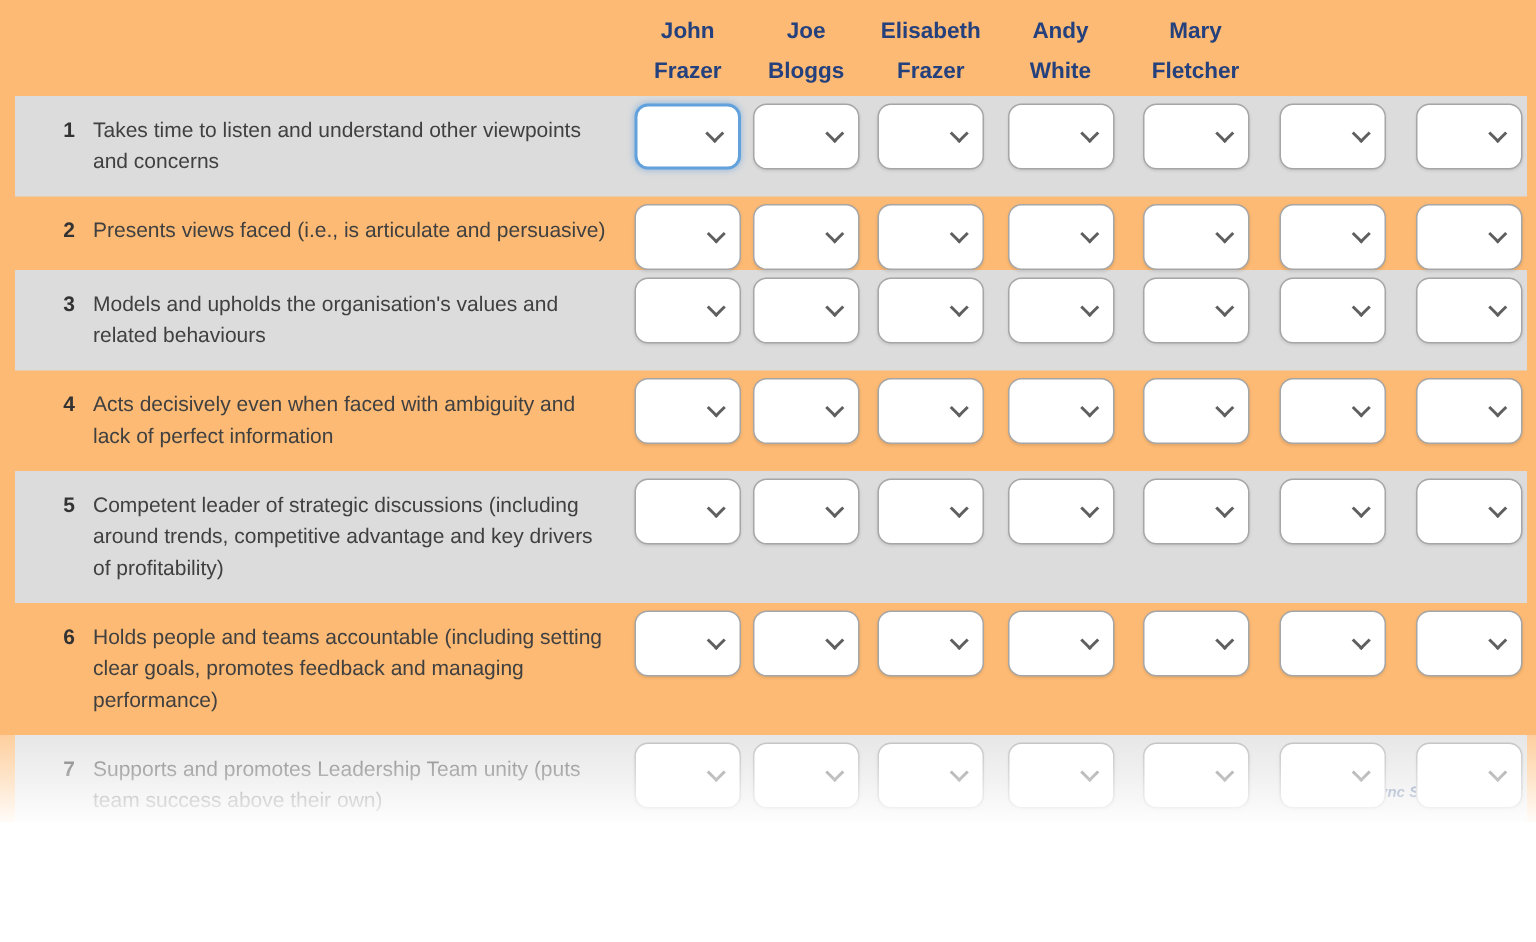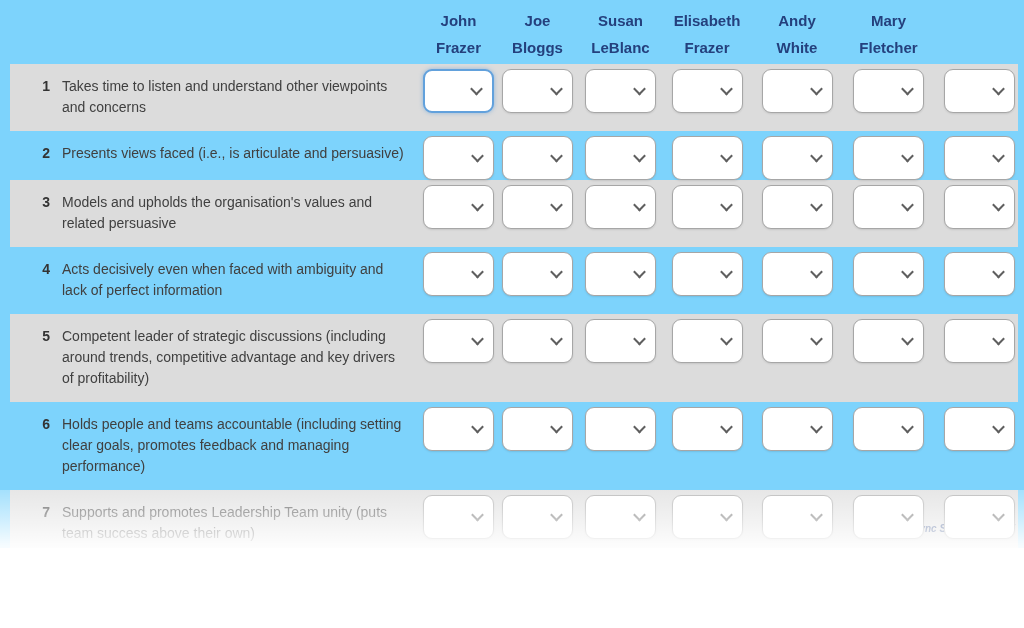--- a/index.html
+++ b/index.html
@@ -2,21 +2,21 @@
 <html><head>
 <meta charset="utf-8">
 <style>
   html, body { margin: 0; padding: 0; background: #ffffff; }
   * { box-sizing: border-box; }
 
   .page {
     position: relative;
     width: 1024px;
     height: 548px;
-    background: #7dd3fc;
+    background: #fdba74;
     font-family: "Liberation Sans", sans-serif;
     overflow: hidden;
   }
 
   
   .grid-row {
     display: grid;
     grid-template-columns: 420px 77px 81px 85px 88px 92px 91px 90px;
     width: 1024px;
   }
@@ -140,24 +140,20 @@
     <div></div>
   <div class="rater-header">
     <div>John</div>
     <div>Frazer</div>
   </div>
       <div class="rater-header">
     <div>Joe</div>
     <div>Bloggs</div>
   </div>
       <div class="rater-header">
-    <div>Susan</div>
-    <div>LeBlanc</div>
-  </div>
-      <div class="rater-header">
     <div>Elisabeth</div>
     <div>Frazer</div>
   </div>
       <div class="rater-header">
     <div>Andy</div>
     <div>White</div>
   </div>
       <div class="rater-header">
     <div>Mary</div>
     <div>Fletcher</div>
@@ -256,21 +252,21 @@
         <div class="selcell">
     <div class="select">
       <span class="value"></span>
       <span class="chev"></span>
     </div>
   </div>
       </div>
       <div class="grid-row row band">
     <div class="qcell">
       <div class="qnum">3</div>
-      <div class="qtext">Models and upholds the organisation's values and related persuasive</div>
+      <div class="qtext">Models and upholds the organisation's values and related behaviours</div>
     </div>
   <div class="selcell">
     <div class="select">
       <span class="value"></span>
       <span class="chev"></span>
     </div>
   </div>
         <div class="selcell">
     <div class="select">
       <span class="value"></span>

